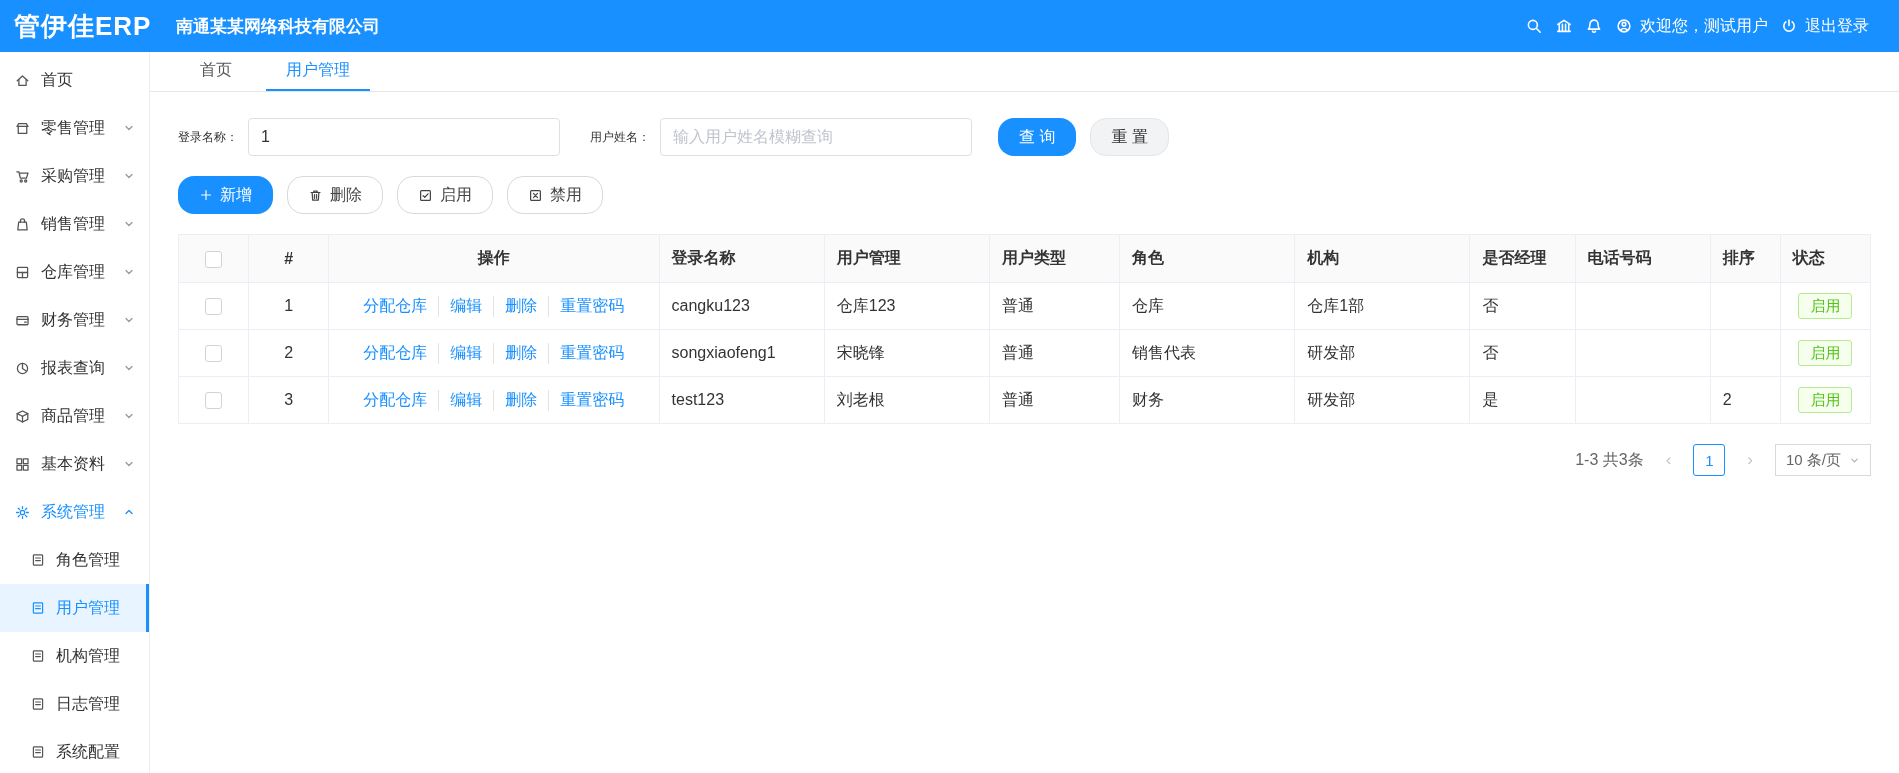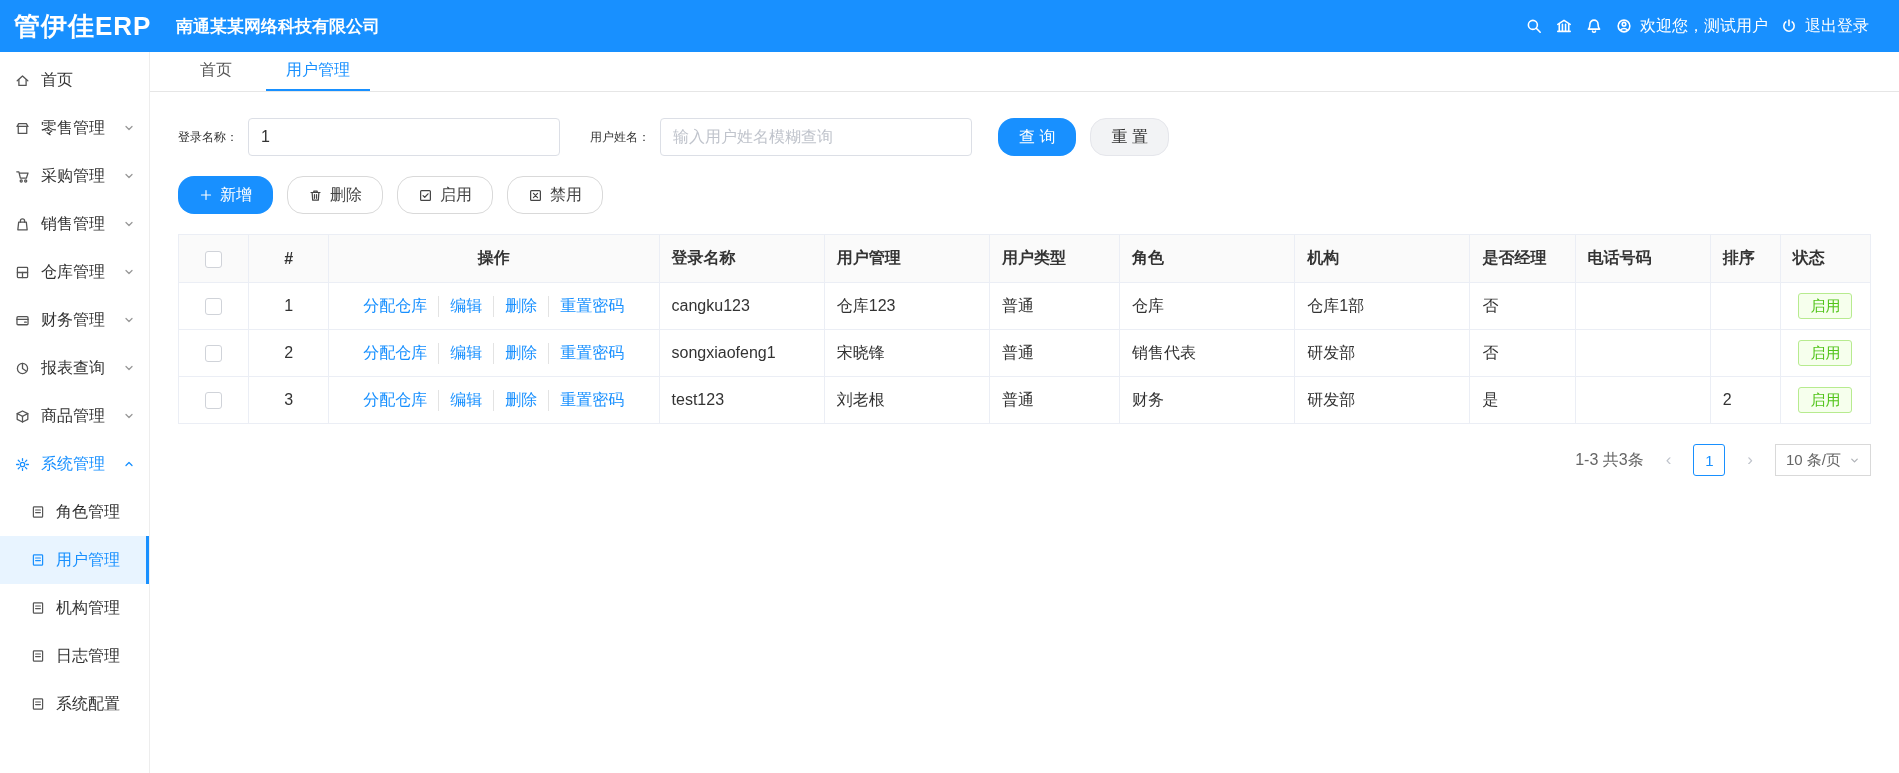--- a/index.html
+++ b/index.html
@@ -220,20 +220,32 @@
             <path d="M8 2.8 L13 5.3 V10.7 L8 13.2 L3 10.7 V5.3 Z"></path>
             <path d="M3 5.3 L8 7.8 L13 5.3"></path>
             <path d="M8 7.8 V13.2"></path>
           </svg>
         <span>商品管理</span>
         <svg class="chev" width="12" height="12" viewBox="0 0 12 12">
             <path d="M3 4.5 L6 7.5 L9 4.5" fill="none" stroke="currentColor" stroke-width="1.3"></path>
           </svg>
       </div>
 
+      <div class="side-item">
+        <svg width="17" height="17" viewBox="0 0 16 16">
+            <rect x="2.8" y="2.8" width="4.4" height="4.4"></rect>
+            <rect x="8.8" y="2.8" width="4.4" height="4.4"></rect>
+            <rect x="2.8" y="8.8" width="4.4" height="4.4"></rect>
+            <rect x="8.8" y="8.8" width="4.4" height="4.4"></rect>
+          </svg>
+        <span>基本资料</span>
+        <svg class="chev" width="12" height="12" viewBox="0 0 12 12">
+            <path d="M3 4.5 L6 7.5 L9 4.5" fill="none" stroke="currentColor" stroke-width="1.3"></path>
+          </svg>
+      </div>
 
       <div class="side-item parent-active">
         <svg width="17" height="17" viewBox="0 0 16 16">
             <circle cx="8" cy="8" r="2.1"></circle>
             <path d="M8 2.4 V4.2 M8 11.8 V13.6 M2.4 8 H4.2 M11.8 8 H13.6 M4 4 L5.3 5.3 M10.7 10.7 L12 12 M12 4 L10.7 5.3 M5.3 10.7 L4 12"></path>
           </svg>
         <span>系统管理</span>
         <svg class="chev" width="12" height="12" viewBox="0 0 12 12">
             <path d="M3 7.5 L6 4.5 L9 7.5" fill="none" stroke="currentColor" stroke-width="1.3"></path>
           </svg>

